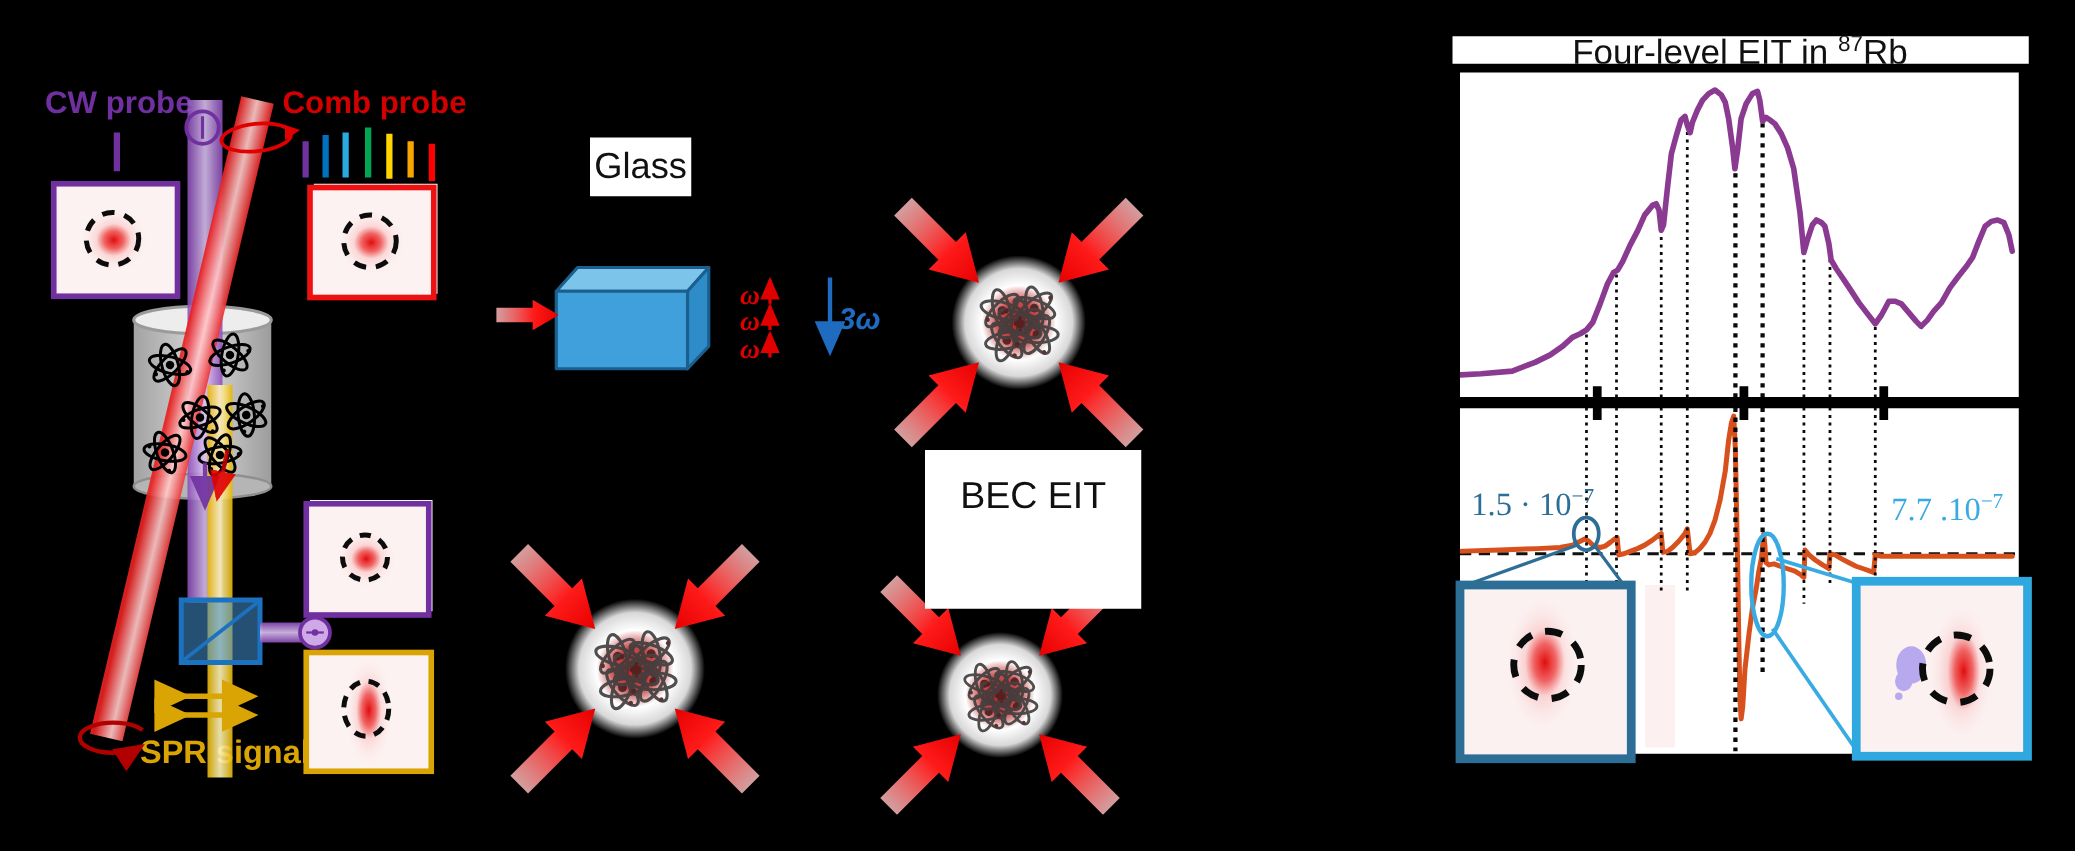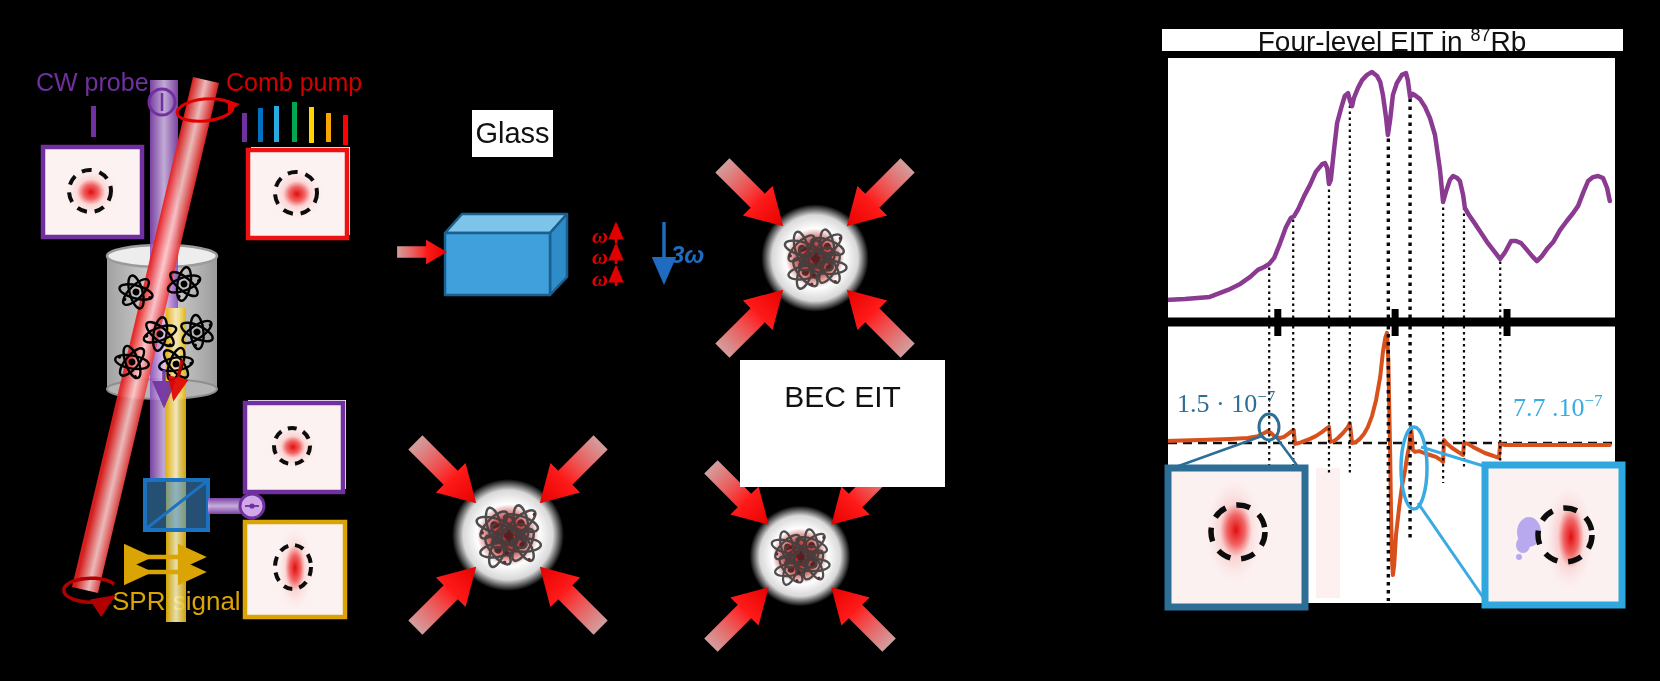--- a/index.html
+++ b/index.html
@@ -1,33 +1,33 @@
 <!DOCTYPE html>
 <html><head>
 <meta charset="utf-8">
 <style>
   html,body{margin:0;padding:0;background:#000;}
   #stage{position:relative;width:1660px;height:681px;background:#000;overflow:hidden;
          font-family:"Liberation Sans",sans-serif;}
   .abs{position:absolute;}
-  .lbl{font-weight:normal;white-space:nowrap;}
+  .lbl{font-weight:bold;white-space:nowrap;}
   .whitebox{background:#fff;color:#111;text-align:center;}
   .serif{font-family:"Liberation Serif",serif;}
   sup{font-size:0.62em;}
   svg{position:absolute;overflow:visible;}
   text{font-family:"Liberation Sans",sans-serif;}
   .mathtxt{font-family:"Liberation Serif",serif;}
 </style>
 </head>
 <body>
 
 <div id="stage">
 
   <div class="abs lbl" style="left:36px;top:68px;color:#7030a0;font-size:25px;">CW probe</div>
-  <div class="abs lbl" style="left:226px;top:68px;color:#d40000;font-size:25px;">Comb pump</div>
+  <div class="abs lbl" style="left:226px;top:68px;color:#d40000;font-size:25px;">Comb probe</div>
   <div class="abs lbl" style="left:112px;top:586px;color:#d9a404;font-size:26px;">SPR signal</div>
 
   <svg id="setup-svg" width="420" height="681" viewBox="0 0 420 681" style="left:0;top:0;">
     <defs>
       <linearGradient id="pGrad" gradientUnits="userSpaceOnUse" x1="150" y1="0" x2="178" y2="0">
         <stop offset="0" stop-color="#8a4bb8"></stop>
           <stop offset="0.5" stop-color="#dcc2f2"></stop>
           <stop offset="1" stop-color="#8a4bb8"></stop>
       </linearGradient>
       <linearGradient id="yGrad" gradientUnits="userSpaceOnUse" x1="166" y1="0" x2="186" y2="0">
@@ -254,21 +254,21 @@
 
     <g>
       <use href="#bec" transform="translate(800,556) scale(0.9)"></use>
       <use href="#inArrow" transform="translate(800,556) rotate(45) translate(-126,0) scale(0.95)"></use>
       <use href="#inArrow" transform="translate(800,556) rotate(135) translate(-126,0) scale(0.95)"></use>
       <use href="#inArrow" transform="translate(800,556) rotate(-45) translate(-126,0) scale(0.95)"></use>
       <use href="#inArrow" transform="translate(800,556) rotate(-135) translate(-126,0) scale(0.95)"></use>
     </g>
   </svg>
 
-  <div class="abs whitebox" style="left:740px;top:360px;width:205px;height:127px;">
+  <div class="abs whitebox" style="left:740px;top:360px;width:173px;height:127px;">
     <div style="font-size:30px;margin-top:20px;">BEC EIT</div>
   </div>
 
   <svg id="chart-svg" width="520" height="651" viewBox="1145 20 520 651" style="left:1145px;top:20px;">
     <defs>
       <clipPath id="titleClip">
           <rect x="1162" y="29" width="461" height="22"></rect>
         </clipPath>
     </defs>
 

